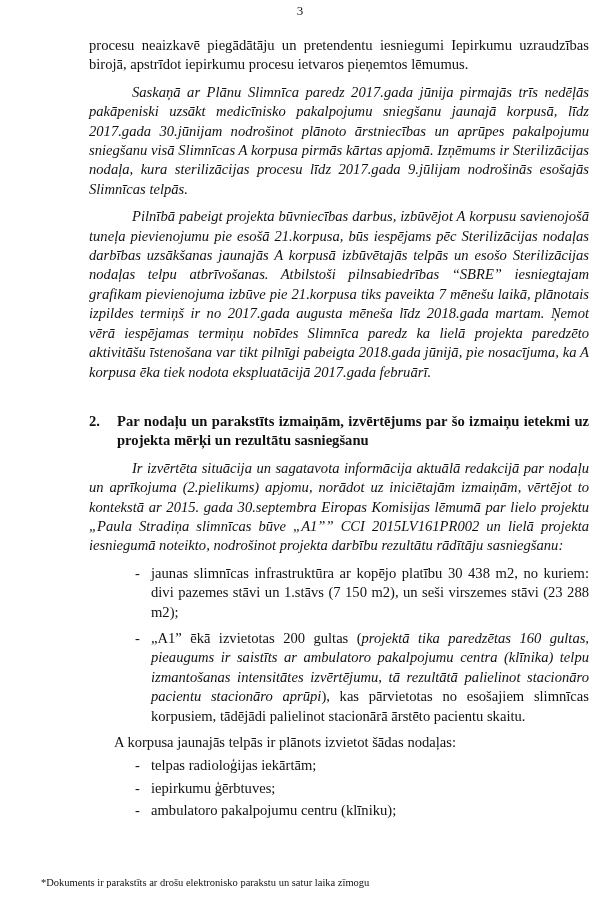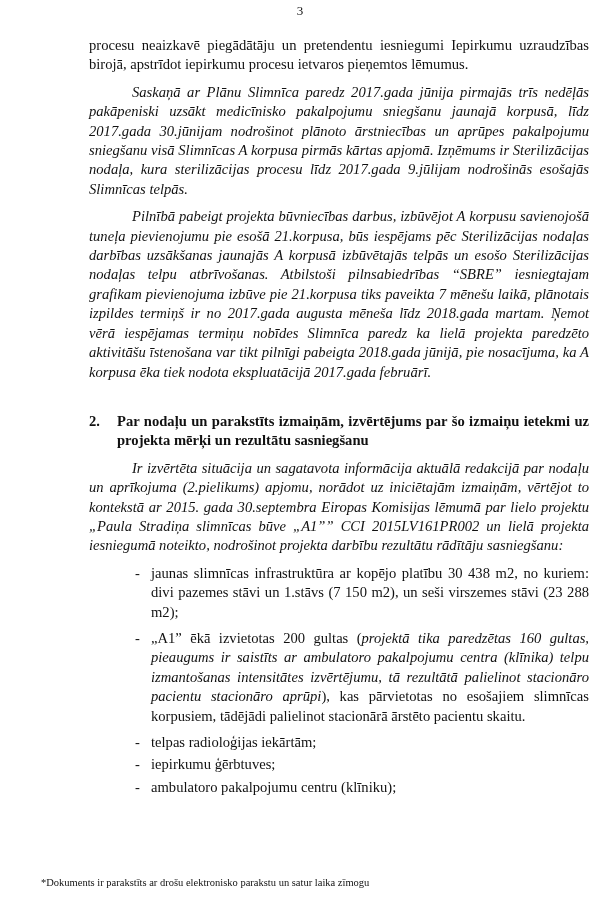--- a/index.html
+++ b/index.html
@@ -56,20 +56,21 @@
     <li>
       <span class="dash">-</span>
       <span>jaunas slimnīcas infrastruktūra ar kopējo platību 30 438 m2, no kuriem: divi pazemes stāvi un 1.stāvs (7 150 m2), un seši virszemes stāvi (23 288 m2);</span>
     </li>
     <li>
       <span class="dash">-</span>
       <span>„A1” ēkā izvietotas 200 gultas (</span><em>projektā tika paredzētas 160 gultas, pieaugums ir saistīts ar ambulatoro pakalpojumu centra (klīnika) telpu izmantošanas intensitātes izvērtējumu, tā rezultātā palielinot stacionāro pacientu stacionāro aprūpi</em><span>), kas pārvietotas no esošajiem slimnīcas korpusiem, tādējādi palielinot stacionārā ārstēto pacientu skaitu.</span>
     </li>
   </ul>
 
+  <p class="para subpara">A korpusa jaunajās telpās ir plānots izvietot šādas nodaļas:</p>
 
   <ul class="list tight">
     <li style="margin-bottom:3px">
       <span class="dash">-</span>
       <span>telpas radioloģijas iekārtām;</span>
     </li>
     <li style="margin-bottom:3px">
       <span class="dash">-</span>
       <span>iepirkumu ģērbtuves;</span>
     </li>

